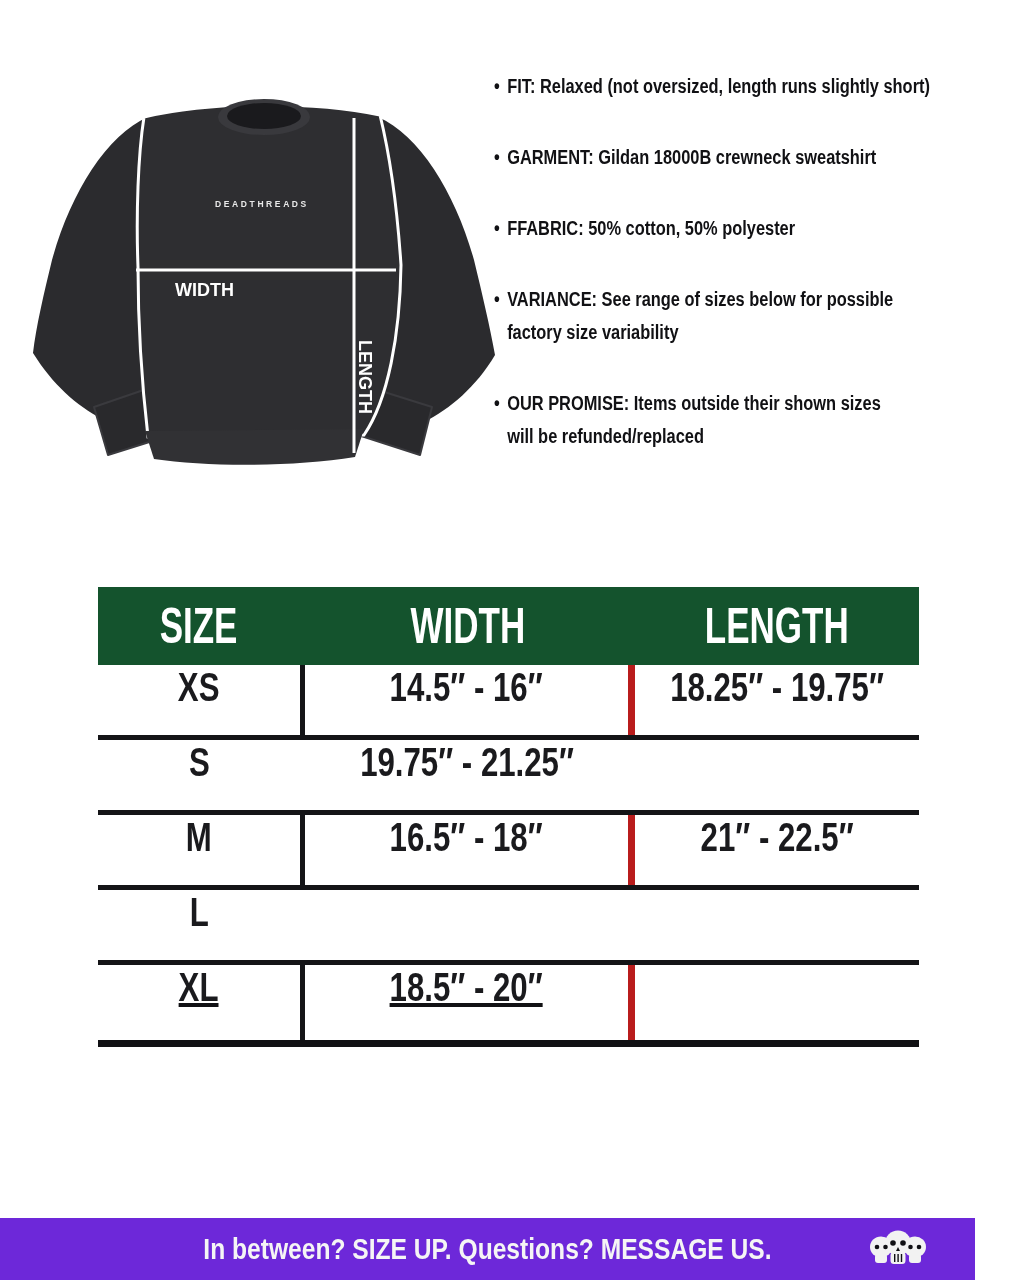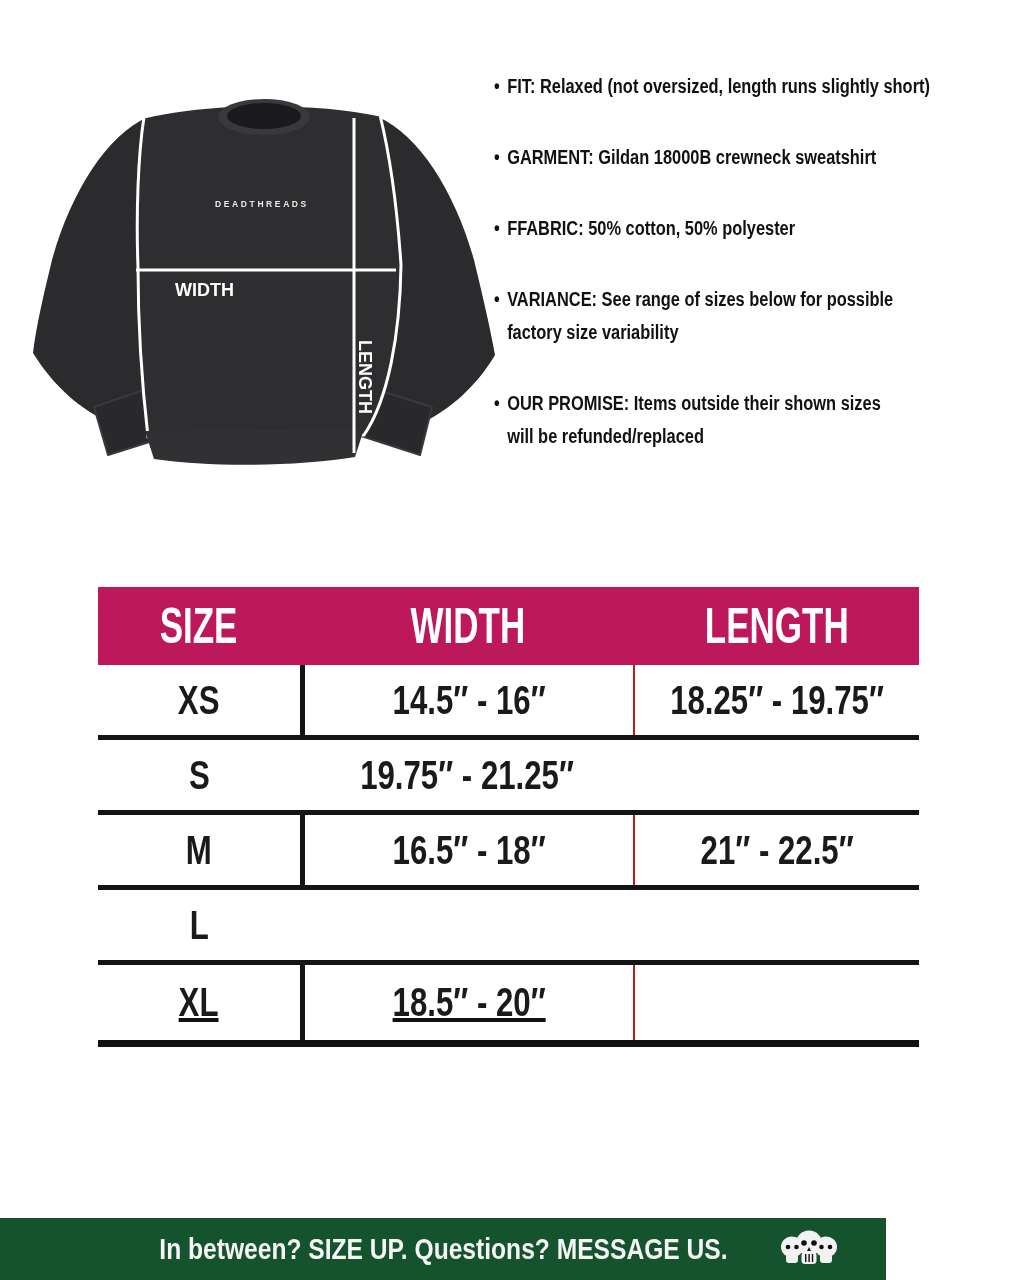--- a/index.html
+++ b/index.html
@@ -29,43 +29,43 @@
   .bullet .marker{flex:0 0 auto;}
   .bullet .bl{white-space:nowrap;}
   .bullet .bl:empty{display:none;}
   
   .size-table{
     position:absolute;left:98px;top:587px;width:821px;
     border-bottom:7px solid #111114;
   }
   .t-head{
     display:grid;grid-template-columns:202px 335px 284px;
-    background:#be185d;height:78px;
+    background:#14532d;height:78px;
   }
   .t-head .hcell{
     display:flex;align-items:center;justify-content:center;
     color:#ffffff;font-weight:700;font-size:50px;
   }
   .t-head .hcell span{display:inline-block;transform:scaleX(0.70);white-space:nowrap;}
   .t-row{
     display:grid;grid-template-columns:202px 335px 284px;
     height:75px;box-sizing:border-box;
     border-bottom:5px solid #141417;
   }
   .t-row:last-child{border-bottom:none;text-decoration:underline;}
   .t-row .cell{
-    display:flex;align-items:center;justify-content:center;
+    display:flex;justify-content:center;
     font-weight:700;font-size:40px;color:#1a1a1d;
   }
-  .t-row .cell.mid{border-left:5px solid #141417;border-right:2px solid #b91c1c;}
+  .t-row .cell.mid{border-left:5px solid #141417;border-right:7px solid #b91c1c;}
   .t-row .cell span{display:inline-block;transform:scaleX(0.78);white-space:nowrap;}
   
   .footer{
-    position:absolute;left:0;top:1218px;width:886px;height:62px;
-    background:#14532d;display:flex;align-items:center;justify-content:center;
+    position:absolute;left:0;top:1218px;width:975px;height:62px;
+    background:#6d28d9;display:flex;align-items:center;justify-content:center;
   }
   .footer .msg{
     color:#f5f5f5;font-weight:700;font-size:30px;white-space:nowrap;
     transform:scaleX(0.82);transform-origin:center;
   }
   .footer .logo{position:absolute;right:46px;top:7px;width:62px;height:48px;}
 </style>
 </head>
 <body>
 

